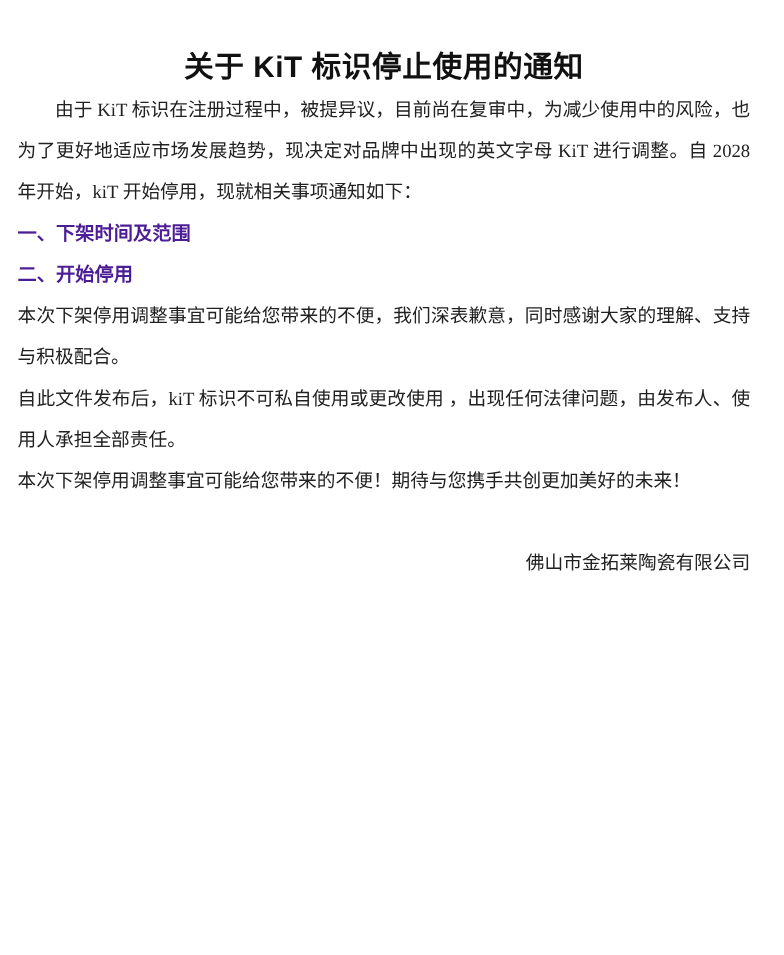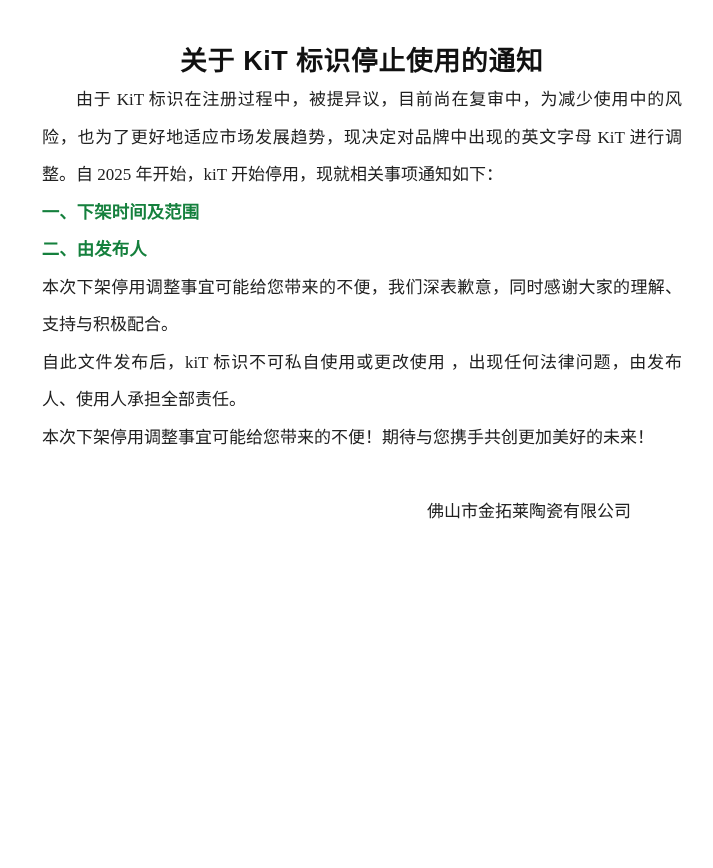--- a/index.html
+++ b/index.html
@@ -17,21 +17,21 @@
     color:var(--text);
     font-family:"Liberation Serif","DejaVu Serif",serif;
     overflow:hidden;
   }
   .page{
     position:relative;
     width:713px;height:868px;
     background:var(--page-background);
   }
   .doc{
-    padding:0 31px 0 42px;
+    padding:0 31px 0 16px;
     font-size:17px;
     line-height:37.5px;
   }
   .notice-title{
     margin:41px 0 0 0;
     font-family:"Liberation Sans","DejaVu Sans",sans-serif;
     font-size:27px;
     line-height:40px;
     font-weight:bold;
     text-align:center;
@@ -47,50 +47,50 @@
   }
   p.indent2{
     text-indent:2em;
   }
   .sec-heading{
     margin:0;
     font-family:"Liberation Sans","DejaVu Sans",sans-serif;
     font-size:17.5px;
     line-height:37.5px;
     font-weight:bold;
-    color:#15803d;
+    color:#4c1d95;
   }
   .list-line{
     margin:0;
     text-align:justify;
   }
   .sig-block{
     width:306px;
     margin:37px 0 0 auto;
     text-align:center;
   }
-  .sig-company{margin:0;}
+  .sig-company{margin:0;text-align:right;}
   .sig-date{margin:3px 0 0 0;}
 </style>
 </head>
 <body>
 
 <div class="page">
   <div class="doc">
 
     <h1 class="notice-title">关于 KiT 标识停止使用的通知</h1>
 
 
-    <p class="body-par indent2">由于 KiT 标识在注册过程中，被提异议，目前尚在复审中，为减少使用中的风险，也为了更好地适应市场发展趋势，现决定对品牌中出现的英文字母 KiT 进行调整。自 2025 年开始，kiT 开始停用，现就相关事项通知如下：</p>
+    <p class="body-par indent2">由于 KiT 标识在注册过程中，被提异议，目前尚在复审中，为减少使用中的风险，也为了更好地适应市场发展趋势，现决定对品牌中出现的英文字母 KiT 进行调整。自 2028 年开始，kiT 开始停用，现就相关事项通知如下：</p>
 
     <h2 class="sec-heading">一、下架时间及范围</h2>
 
 
 
-    <h2 class="sec-heading">二、由发布人</h2>
+    <h2 class="sec-heading">二、开始停用</h2>
 
     <p class="body-par">本次下架停用调整事宜可能给您带来的不便，我们深表歉意，同时感谢大家的理解、支持与积极配合。</p>
 
     <p class="body-par">自此文件发布后，kiT 标识不可私自使用或更改使用 ，出现任何法律问题，由发布人、使用人承担全部责任。</p>
 
 
     <p class="body-par">本次下架停用调整事宜可能给您带来的不便！期待与您携手共创更加美好的未来！</p>
 
     <div class="sig-block">
       <p class="sig-company">佛山市金拓莱陶瓷有限公司</p>

